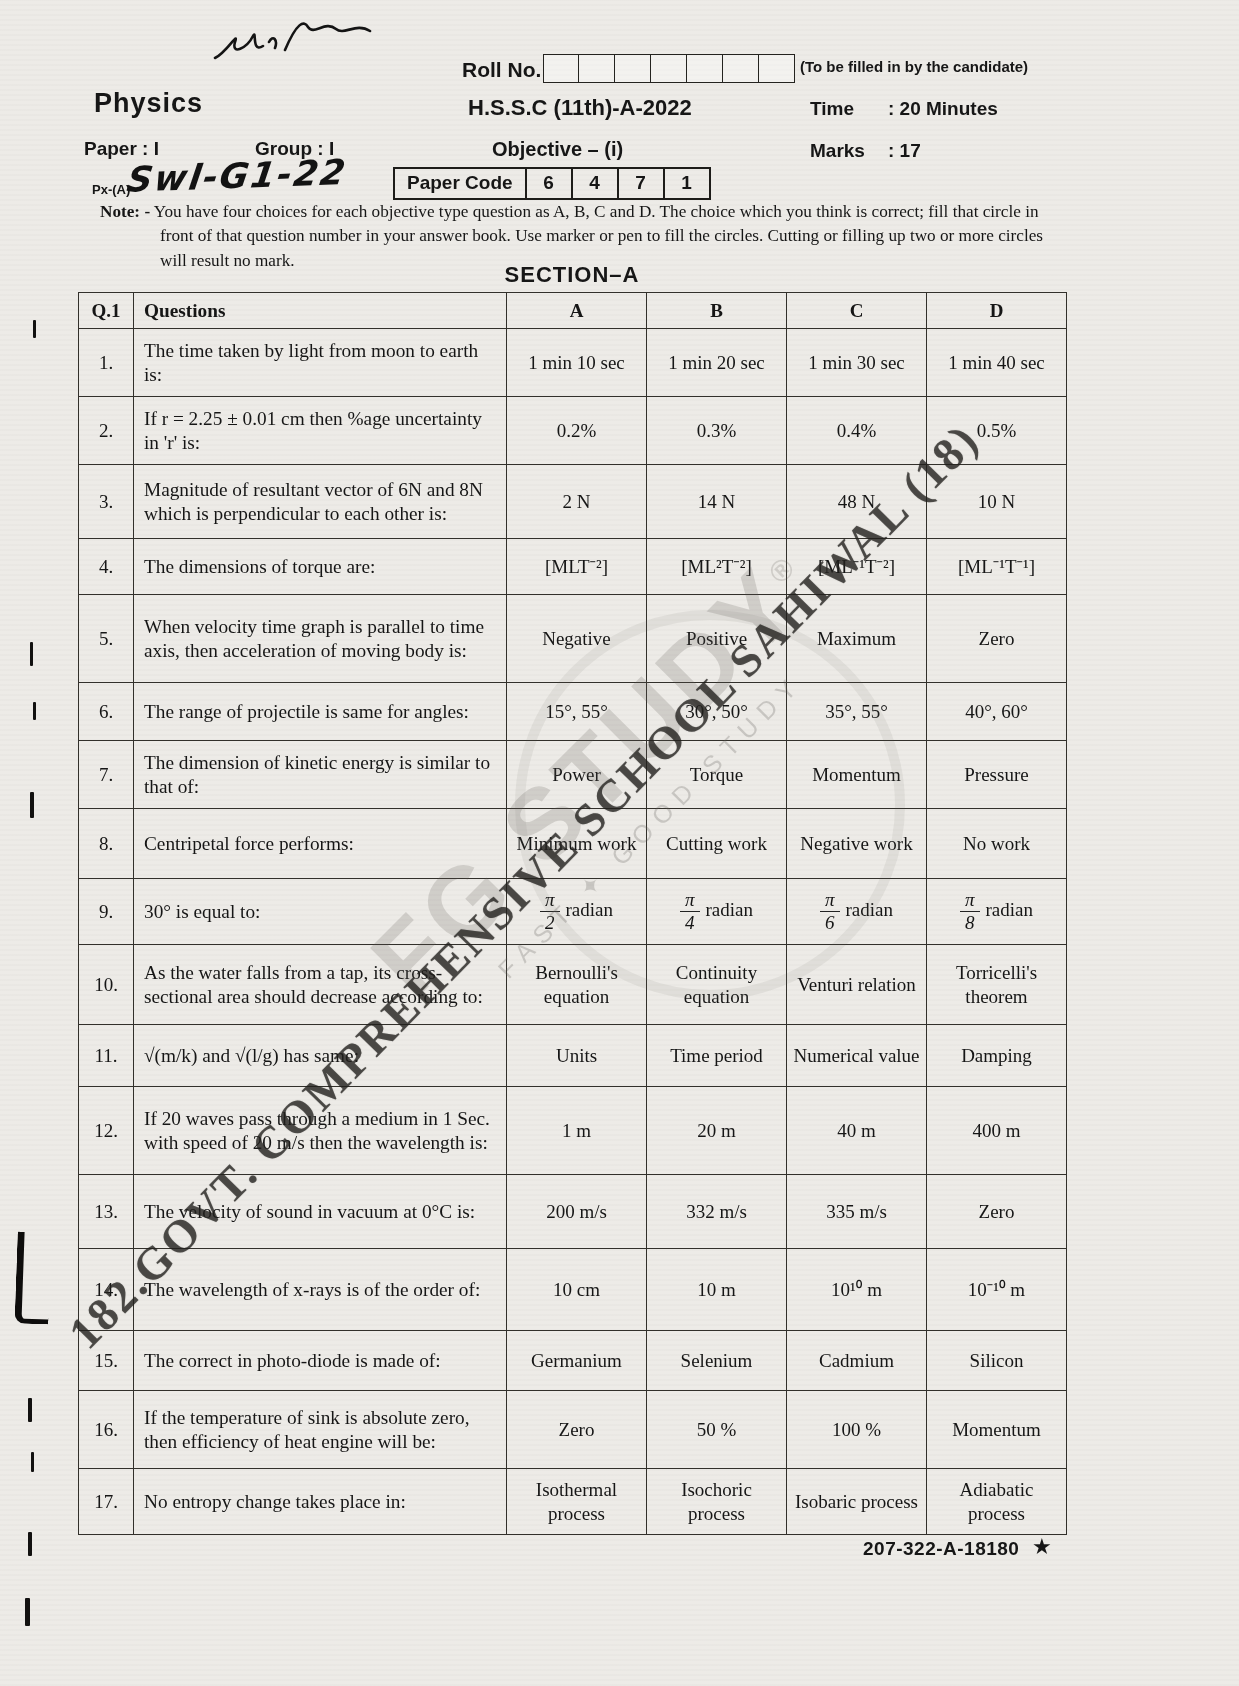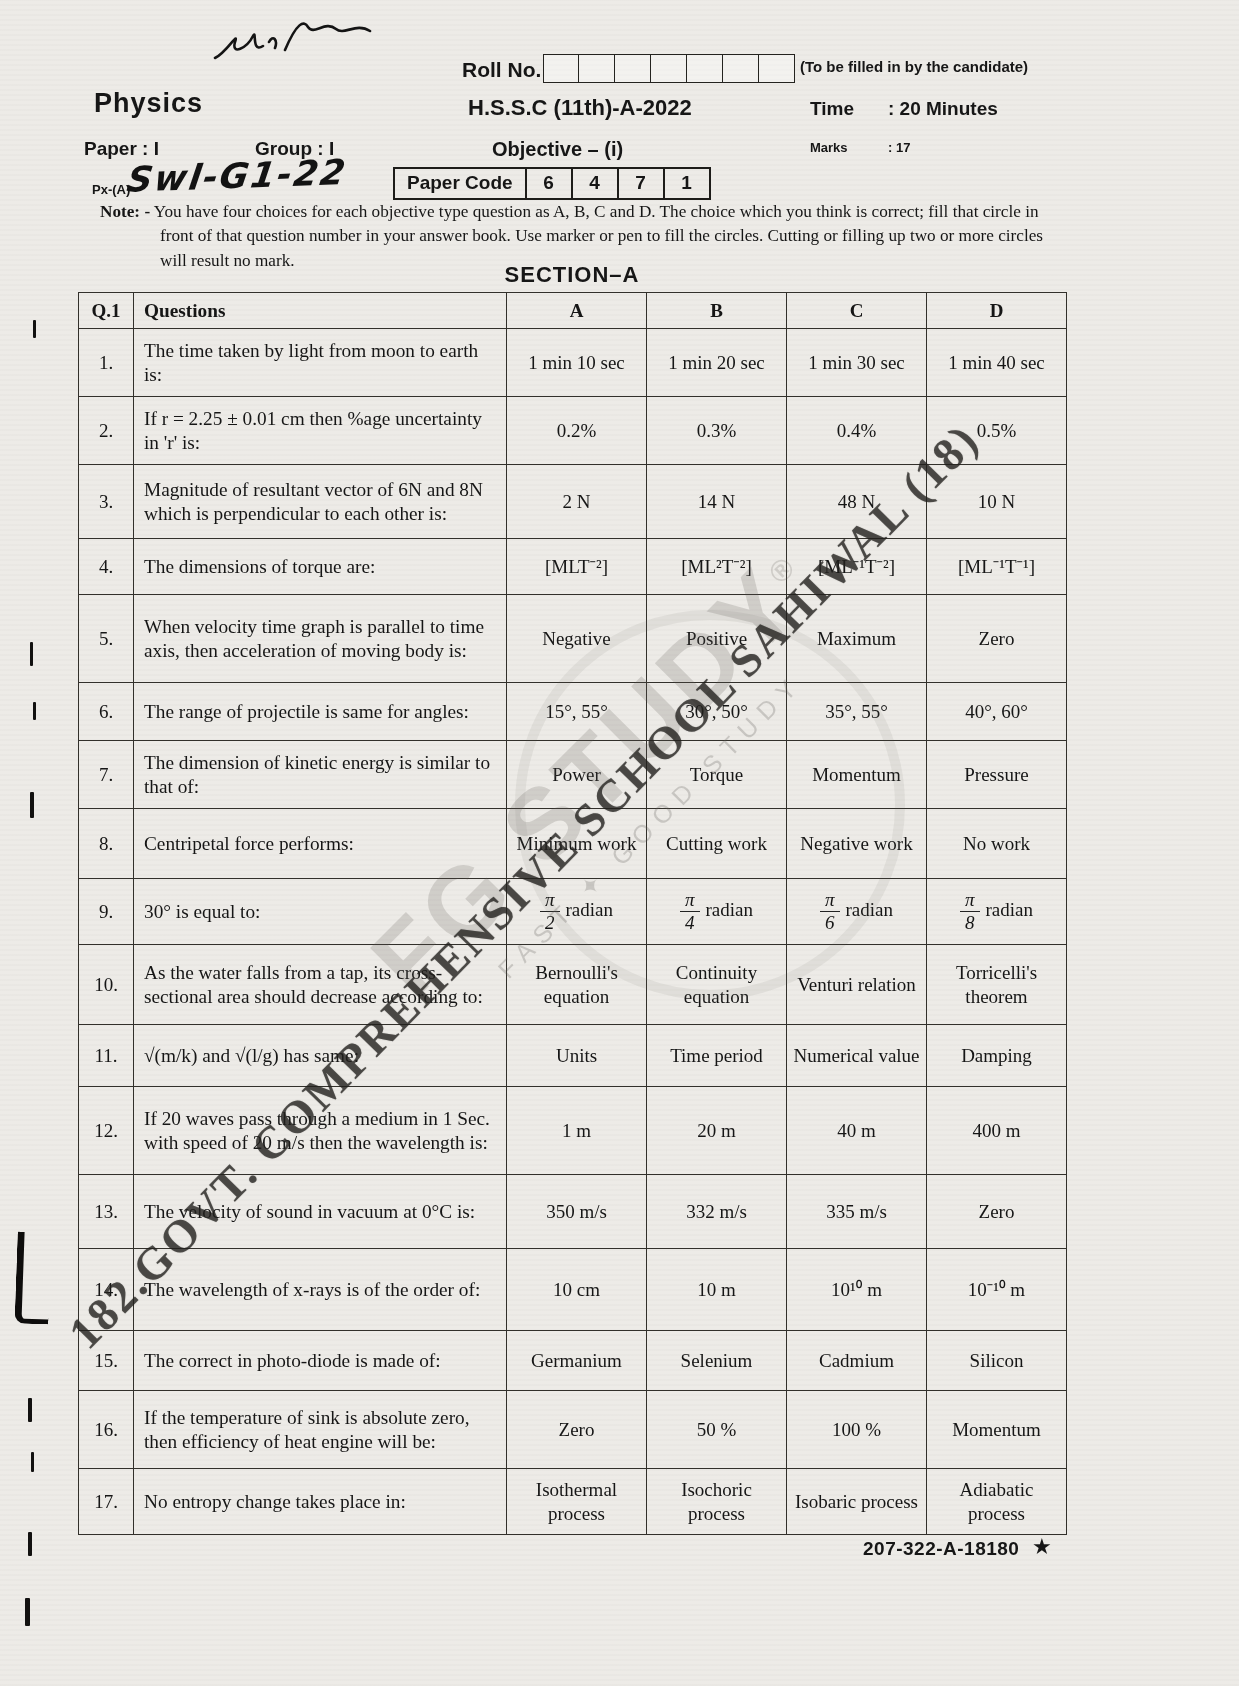--- a/index.html
+++ b/index.html
@@ -24,21 +24,21 @@
   .roll-box { width: 36px; height: 29px; border: 1.7px solid #24231f; border-left: none; background: rgba(255,255,255,0.35); }
   .roll-box:first-child { border-left: 1.7px solid #24231f; }
   .candidate-note { left: 800px; top: 58px; font-size: 15px; }
   .subject { left: 94px; top: 88px; font-size: 27px; letter-spacing: 1px; }
   .exam-title { left: 468px; top: 95px; font-size: 22px; }
   .time-block { left: 810px; top: 98px; font-size: 19px; display: flex; }
   .time-block .lbl { width: 78px; }
   .paper-label { left: 84px; top: 138px; font-size: 19px; }
   .group-label { left: 255px; top: 138px; font-size: 19px; }
   .objective-label { left: 492px; top: 138px; font-size: 20px; }
-  .marks-block { left: 810px; top: 140px; font-size: 13px; display: flex; }
+  .marks-block { left: 810px; top: 140px; font-size: 19px; display: flex; }
   .marks-block .lbl { width: 78px; }
   .px-label { left: 92px; top: 182px; font-size: 13px; }
   .handwritten { left: 128px; top: 156px; font-family: "DejaVu Sans", sans-serif; font-style: italic; font-weight: bold; font-size: 35px; letter-spacing: 2px; transform: skewX(-10deg) rotate(-2deg); color:#131313; }
   .paper-code { left: 393px; top: 167px; display: flex; font-size: 19px; }
   .pc-label { border: 2.2px solid #1d1c19; padding: 3px 12px 4px; }
   .pc-digit { border: 2.2px solid #1d1c19; border-left: none; width: 46px; text-align: center; padding-top: 3px; }
 
   .note { left: 100px; top: 200px; width: 962px; font-size: 17.2px; line-height: 1.42; padding-left: 60px; text-indent: -60px; }
   .section-title { left: 78px; top: 262px; width: 988px; text-align: center; font-size: 22px; letter-spacing: 1px; }
 
@@ -239,21 +239,21 @@
           <td class="col-no">12.</td>
           <td class="col-q">If 20 waves pass through a medium in 1 Sec. with speed of 20 m/s then the wavelength is:</td>
           <td class="col-opt">1 m</td>
           <td class="col-opt">20 m</td>
           <td class="col-opt">40 m</td>
           <td class="col-opt">400 m</td>
         </tr>
         <tr style="height: 74px;">
           <td class="col-no">13.</td>
           <td class="col-q">The velocity of sound in vacuum at 0°C is:</td>
-          <td class="col-opt">350 m/s</td>
+          <td class="col-opt">200 m/s</td>
           <td class="col-opt">332 m/s</td>
           <td class="col-opt">335 m/s</td>
           <td class="col-opt">Zero</td>
         </tr>
         <tr style="height: 82px; margin-top: 48px;">
           <td class="col-no">14.</td>
           <td class="col-q">The wavelength of x-rays is of the order of:</td>
           <td class="col-opt">10 cm</td>
           <td class="col-opt">10 m</td>
           <td class="col-opt">10¹⁰ m</td>

